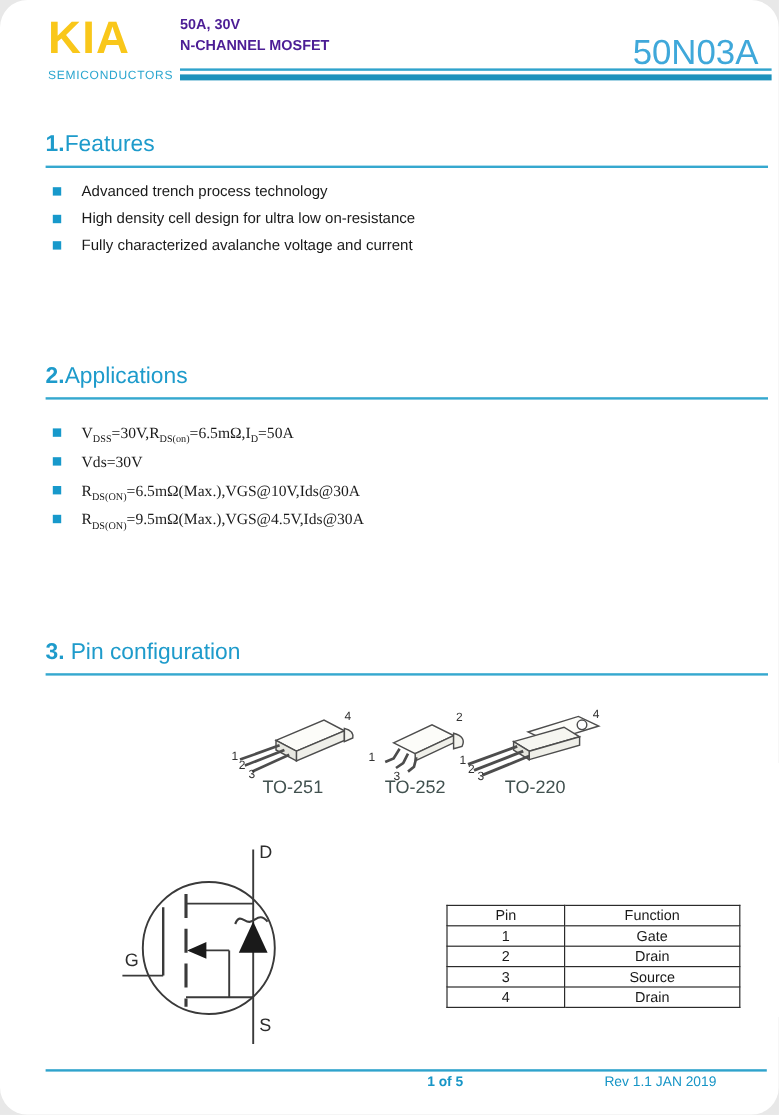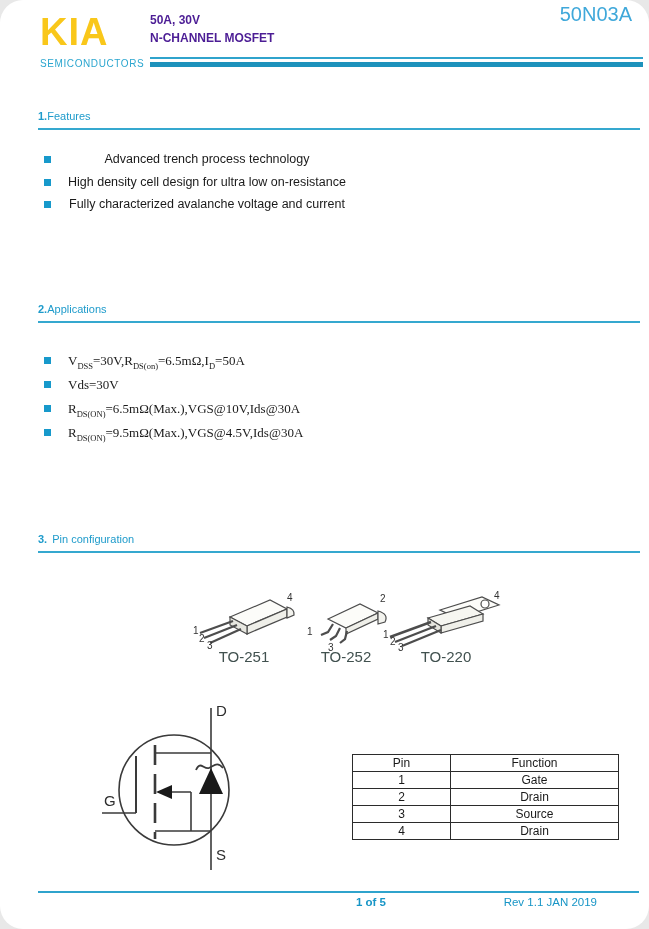--- a/index.html
+++ b/index.html
@@ -7,46 +7,46 @@
     position:relative;width:649px;height:929px;margin:0 auto;background:#ffffff;
     font-family:"Liberation Sans",sans-serif;color:#1a1a1a;overflow:hidden;border-radius:23px;
   }
   
   .logo{position:absolute;left:40px;top:10px;font-size:38px;font-weight:900;
         letter-spacing:1px;color:#F9C71A;line-height:44px;}
   .logo-sub{position:absolute;left:40px;top:58px;font-size:10px;font-weight:400;
         letter-spacing:.6px;color:#2BA6CF;}
   .title-block{position:absolute;left:150px;top:11px;line-height:18px;}
   .title-line{font-size:12px;font-weight:700;color:#4c1d95;}
-  .part-number{position:absolute;right:17px;top:3px;font-size:20px;color:#3FA8DA;margin-left:35px;}
+  .part-number{position:absolute;right:17px;top:28px;font-size:29px;color:#3FA8DA;margin-left:35px;}
   .rule-thin{position:absolute;left:150px;right:6px;top:57px;height:1.5px;background:#2FA3CC;}
   .rule-thick{position:absolute;left:150px;right:6px;top:62px;height:4.5px;background:#1D92BC;}
   
   .sec-head{position:absolute;left:38px;right:9px;border-bottom:2px solid #35A8CF;
-            padding-bottom:6px;font-size:11px;color:#1E9BCB;}
+            padding-bottom:6px;font-size:19px;color:#1E9BCB;}
   .sec-num{font-weight:700;}
   .sec-head.spaced .sec-title{margin-left:5px;}
   
   .blist{position:absolute;left:44px;}
   .bitem{position:relative;padding-left:24px;font-size:12.5px;color:#1a1a1a;}
   .blist.features .bitem{margin-bottom:9.5px;line-height:13px;}
   .blist.apps .bitem{margin-bottom:10px;line-height:14px;font-size:13px;}
   .bullet{position:absolute;left:0;top:3px;width:7px;height:7px;background:#1799CB;}
   sub{font-size:8.5px;line-height:0;}
   
   .pkg{position:absolute;margin:0;}
   .pkg svg{display:block;}
   .pkg-caption{position:absolute;left:0;right:0;bottom:0;text-align:center;
                font-size:15px;color:#41514f;}
   .pn{position:absolute;font-size:10px;color:#333;line-height:10px;}
   
   .symbol{position:absolute;left:98px;top:700px;width:162px;height:178px;}
   .sym-label{position:absolute;font-size:15px;color:#2d2d2d;}
   
-  .pin-table{position:absolute;left:352px;top:754px;width:267px;border-collapse:collapse;}
+  .pin-table{position:absolute;left:372px;top:754px;width:245px;border-collapse:collapse;}
   .pin-table td,.pin-table th{border:1px solid #2b2b2b;font-size:12px;font-weight:400;
        text-align:center;height:16px;padding:0;}
   .pin-table .c-pin{width:97px;}
   
   .footer-rule{position:absolute;left:38px;right:10px;top:891px;height:1.5px;background:#2FA3CC;}
   .footer-page{position:absolute;left:306px;top:896px;width:80px;text-align:right;
                font-size:11.5px;font-weight:700;color:#1795C6;}
   .footer-rev{position:absolute;right:52px;top:896px;font-size:11.5px;font-weight:400;color:#1795C6;}
 </style>
 </head>
@@ -60,21 +60,21 @@
     <div class="title-line">50A, 30V</div>
     <div class="title-line">N-CHANNEL MOSFET</div>
   </div>
   <div class="part-number">50N03A</div>
   <div class="rule-thin"></div>
   <div class="rule-thick"></div>
 
   <div class="sec-head" style="top:110px;">
     <span class="sec-num">1.</span><span class="sec-title">Features</span>
   </div>
-  <div class="blist features" style="top:153px;text-align:center;">
+  <div class="blist features" style="top:153px;">
     <div class="bitem"><span class="bullet"></span><span>Advanced trench process technology</span></div>
     <div class="bitem"><span class="bullet"></span><span>High density cell design for ultra low on-resistance</span></div>
     <div class="bitem"><span class="bullet"></span><span>Fully characterized avalanche voltage and current</span></div>
   </div>
 
   <div class="sec-head" style="top:303px;">
     <span class="sec-num">2.</span><span class="sec-title">Applications</span>
   </div>
   <div class="blist apps" style="top:354px;font-family:Liberation Serif, serif;">
     <div class="bitem"><span class="bullet"></span><span><span>V</span><sub>DSS</sub><span>=30V,R</span><sub>DS(on)</sub><span>=6.5mΩ,I</span><sub>D</sub><span>=50A</span></span></div>

